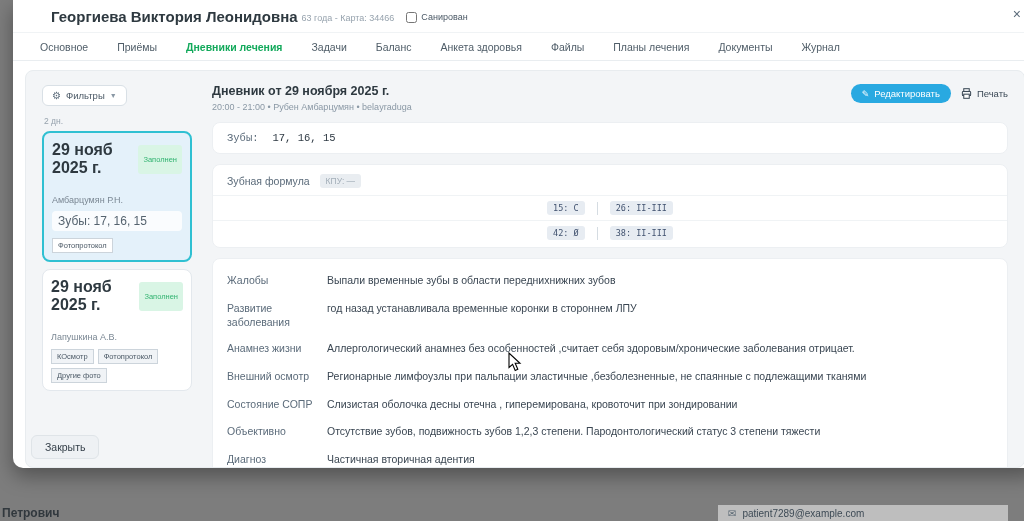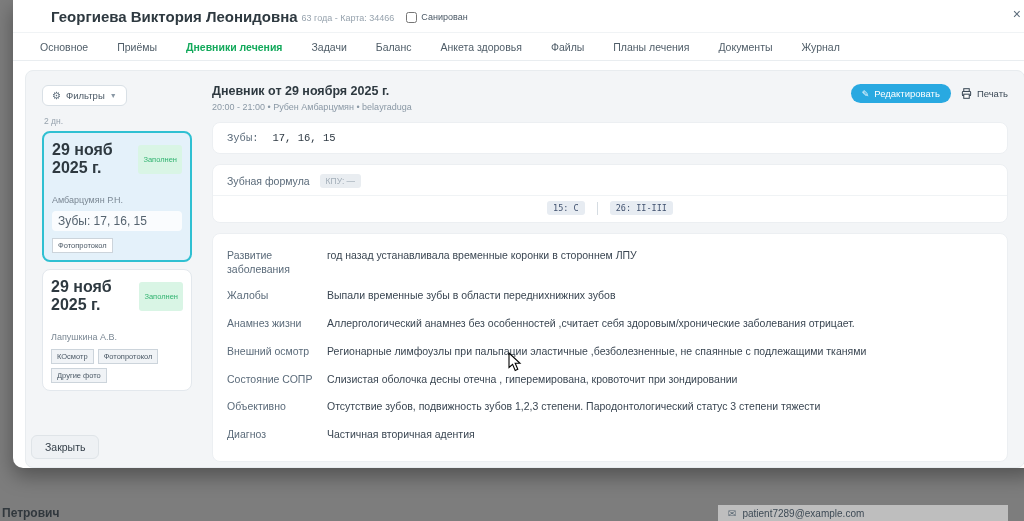--- a/index.html
+++ b/index.html
@@ -211,30 +211,35 @@
       <div class="wcard formula-card">
         <div class="formula-head">
           <span class="formula-label">Зубная формула</span>
           <span class="kpu-badge">КПУ: —</span>
         </div>
         <div class="formula-row">
           <span class="tooth-badge">15: C</span>
           <span class="v-div"></span>
           <span class="tooth-badge">26: II-III</span>
         </div>
+        <div class="formula-row">
+          <span class="tooth-badge">42: Ø</span>
+          <span class="v-div"></span>
+          <span class="tooth-badge">38: II-III</span>
+        </div>
       </div>
 
       <div class="wcard fields-card">
+        <div class="field-row">
+          <div class="field-label">Жалобы</div>
+          <div class="field-value">Выпали временные зубы в области переднихнижних зубов</div>
+        </div>
         <div class="field-row">
           <div class="field-label">Развитие заболевания</div>
           <div class="field-value">год назад устанавливала временные коронки в стороннем ЛПУ</div>
-        </div>
-        <div class="field-row">
-          <div class="field-label">Жалобы</div>
-          <div class="field-value">Выпали временные зубы в области переднихнижних зубов</div>
         </div>
         <div class="field-row">
           <div class="field-label">Анамнез жизни</div>
           <div class="field-value">Аллергологический анамнез без особенностей ,считает себя здоровым/хронические заболевания отрицает.</div>
         </div>
         <div class="field-row">
           <div class="field-label">Внешний осмотр</div>
           <div class="field-value">Регионарные лимфоузлы при пальпации эластичные ,безболезненные, не спаянные с подлежащими тканями</div>
         </div>
         <div class="field-row">

